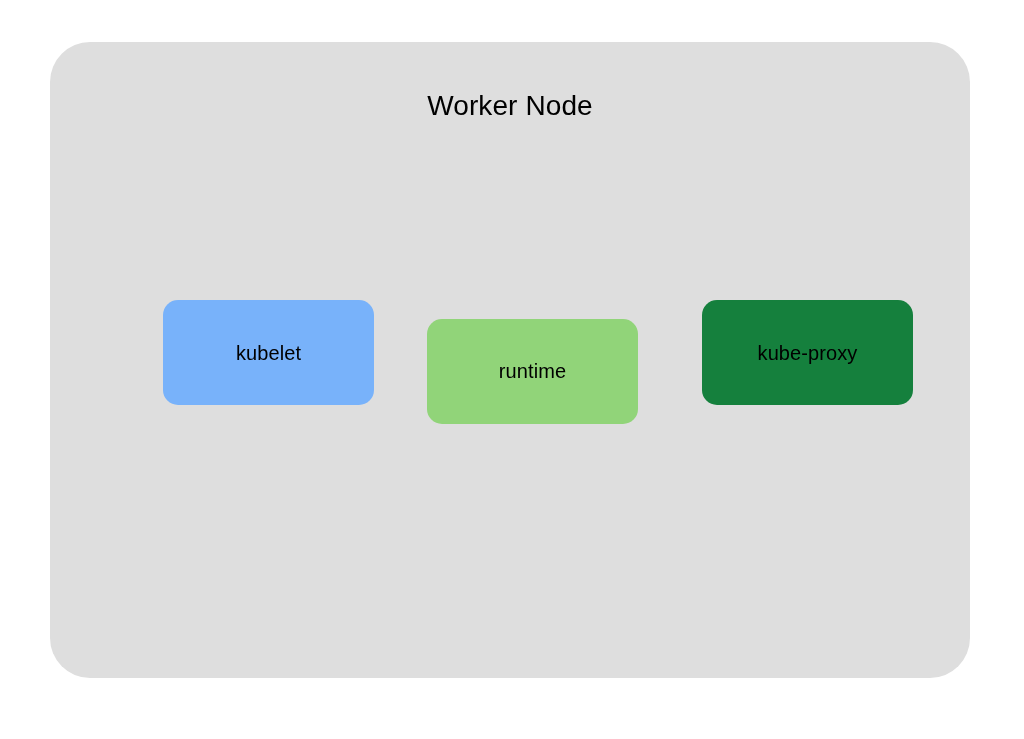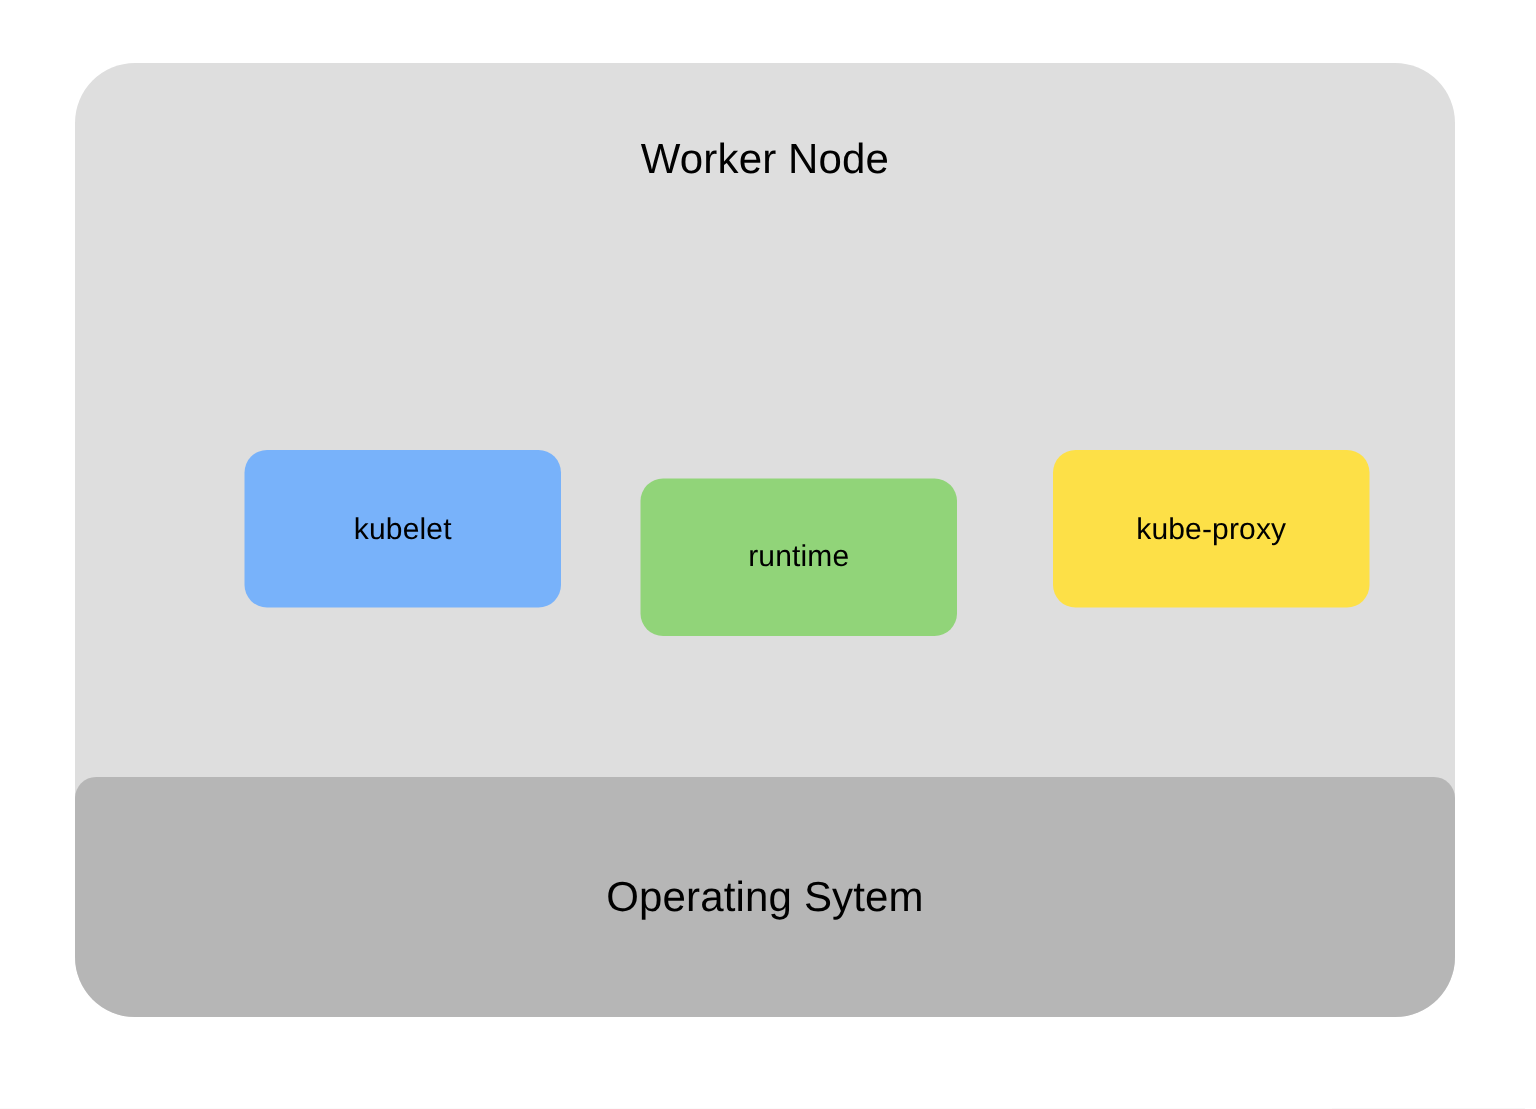--- a/index.html
+++ b/index.html
@@ -116,25 +116,22 @@
     <div class="component-row">
 
       <div class="component-box" id="component-0" style="background: rgb(120, 178, 250);">
         <span class="component-label">kubelet</span>
       </div>
 
       <div class="component-box" id="component-1" style="background: rgb(145, 212, 121); margin-top: 37px;">
         <span class="component-label">runtime</span>
       </div>
 
-      <div class="component-box" id="component-2" style="background: #fde047; margin-left: 11px;">
+      <div class="component-box" id="component-2" style="background: #15803d; margin-left: 11px;">
         <span class="component-label">kube-proxy</span>
       </div>
 
     </div>
 
-    <div class="os-bar" id="os-bar" style="background: rgb(182, 182, 182);">
-      <span class="os-label">Operating Sytem</span>
-    </div>
 
   </div>
 
 </div>
 
 </body></html>

